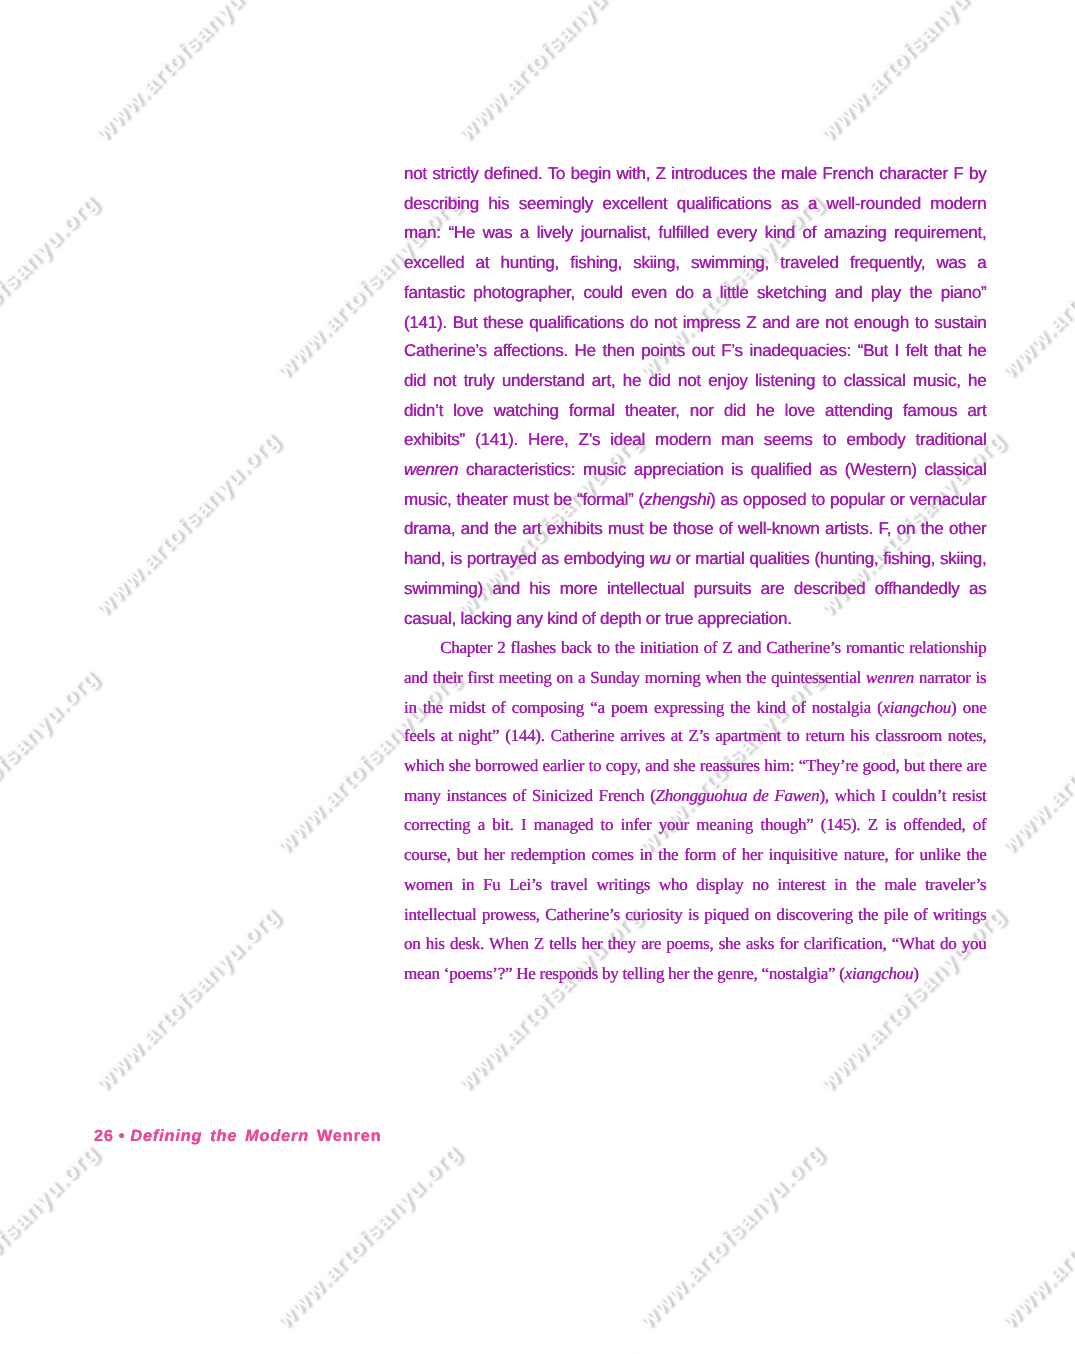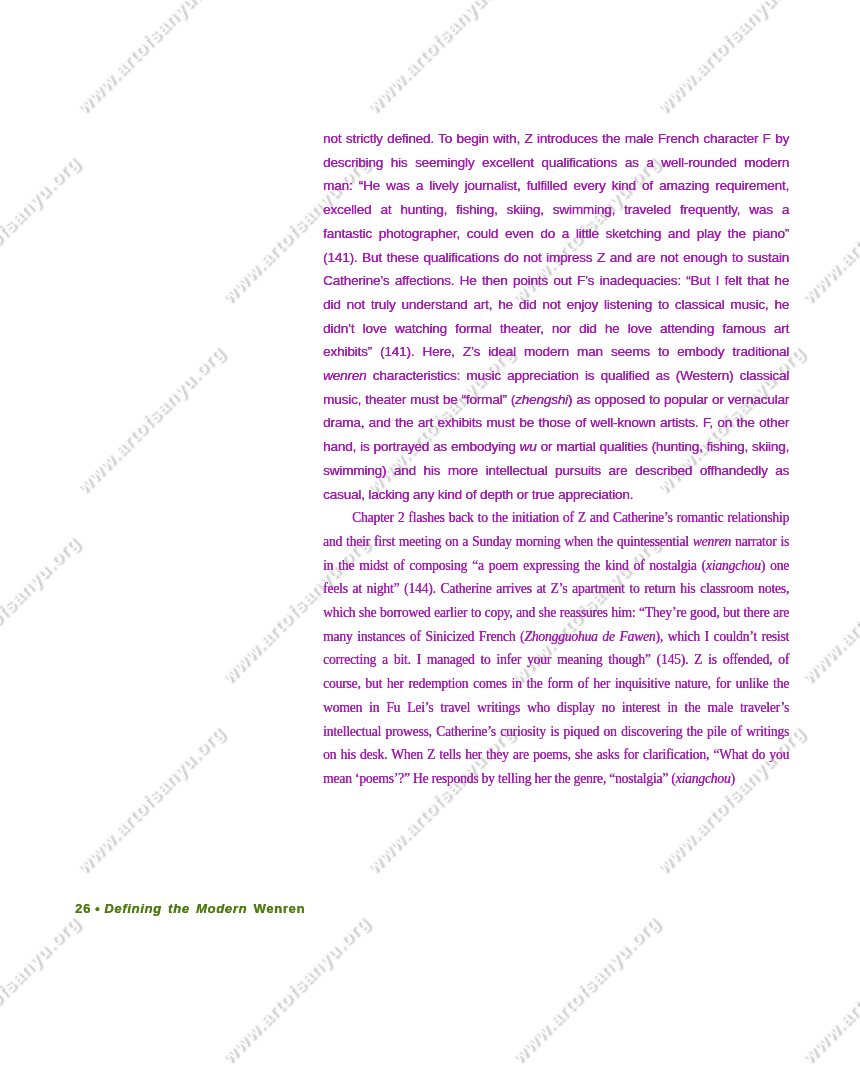--- a/index.html
+++ b/index.html
@@ -52,21 +52,21 @@
   .body-text p.indent { text-indent: 29px; font-family: Liberation Serif, serif; }
   .body-text .it { font-style: italic; }
 
   
   .running-footer {
     position: absolute;
     left: 75px;
     top: 901px;
     font-size: 13px;
     font-weight: bold;
-    color: #4d7c0f;
+    color: #ec4899;
     letter-spacing: 0.7px;
     word-spacing: 2px;
     white-space: nowrap;
     text-shadow: 0.3px 0 0 currentColor;
   }
   .running-footer .it { font-style: italic; }
   .running-footer .sep { margin: 0 4px; }
 
   
   .jstor-footer {

